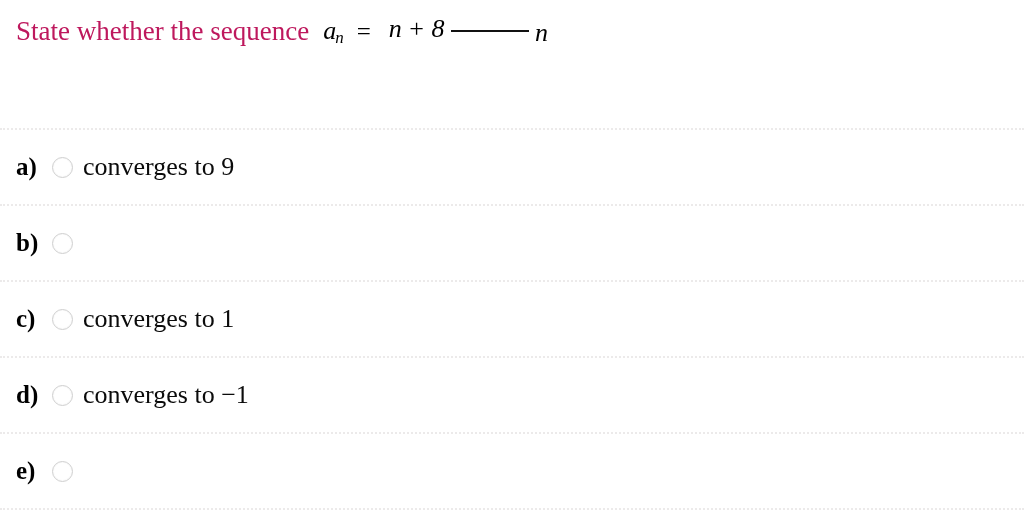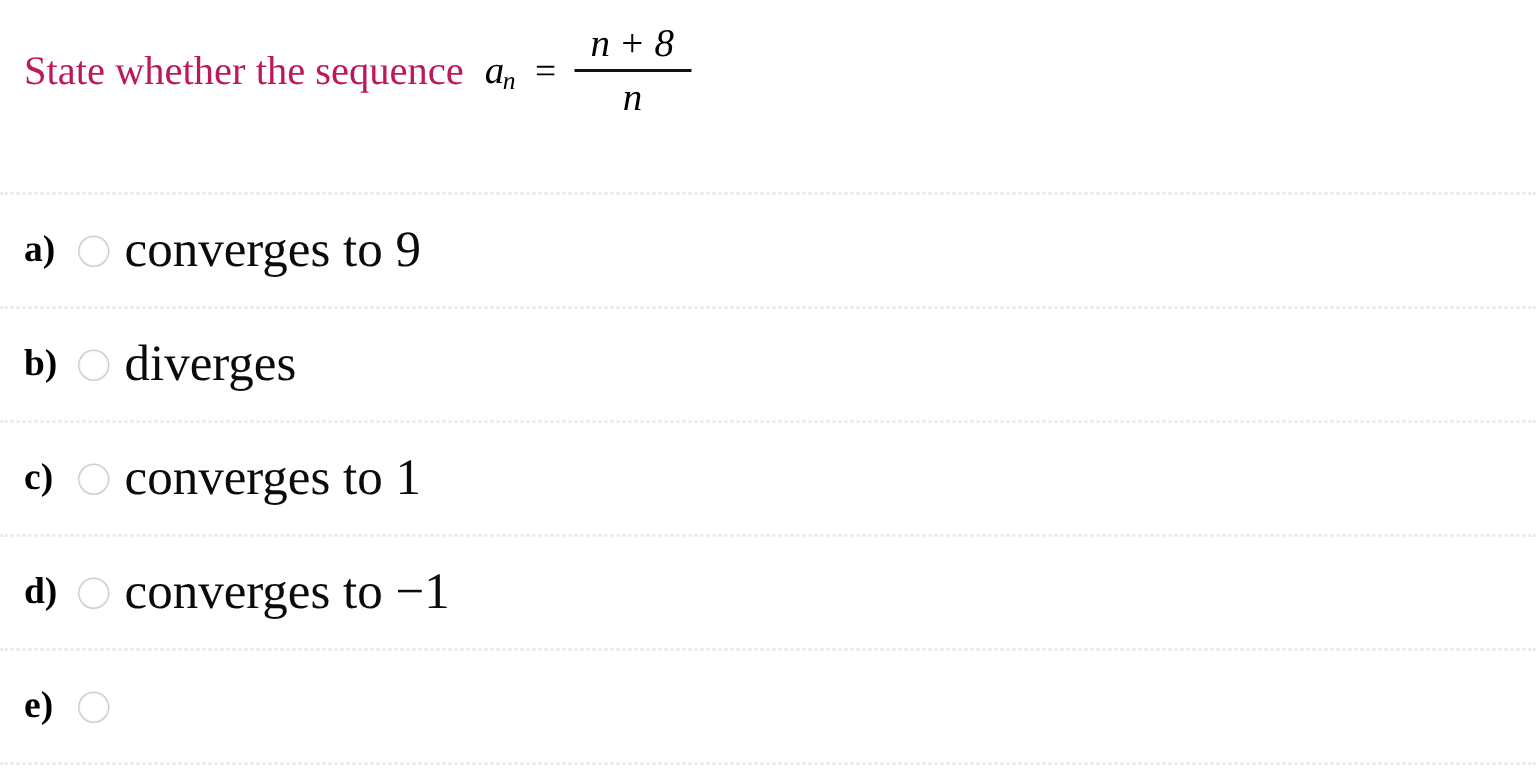--- a/index.html
+++ b/index.html
@@ -63,21 +63,21 @@
   }
   .math .eq {
     font-style: normal;
     margin: 0 10px 0 12px;
     font-size: 25px;
   }
 
   
   .frac {
     display: inline-flex;
-    flex-direction: column;
+    flex-direction: row;
     align-items: center;
     justify-content: space-between;
     vertical-align: middle;
     line-height: 1.0;
     margin: 0 2px;
   }
   .frac .num {
     font-style: italic;
     font-size: 26px;
     padding: 0 6px 4px 6px;
@@ -132,21 +132,21 @@
     flex: 0 0 19px;
     border-radius: 50%;
     border: 1px solid #cfcfcf;
     background: #ffffff;
     box-shadow: inset 0 0 0 1px #fafafa;
     margin-right: 10px;
     cursor: pointer;
   }
   .opt-label {
     font-family: "Liberation Serif", "DejaVu Serif", serif;
-    font-size: 34px;
+    font-size: 26px;
     color: #0b0b0b;
     white-space: nowrap;
   }
 </style>
 </head>
 <body>
 
 <div class="page">
 
   <div class="question">
@@ -173,21 +173,20 @@
       <span class="opt-letter">a)</span>
       <span class="radio"></span>
       <span class="opt-label">converges to 9</span>
     </div>
 
     <div class="divider"></div>
 
     <div class="option-row">
       <span class="opt-letter">b)</span>
       <span class="radio"></span>
-      <span class="opt-label">diverges</span>
     </div>
 
     <div class="divider"></div>
 
     <div class="option-row">
       <span class="opt-letter">c)</span>
       <span class="radio"></span>
       <span class="opt-label">converges to 1</span>
     </div>
 

